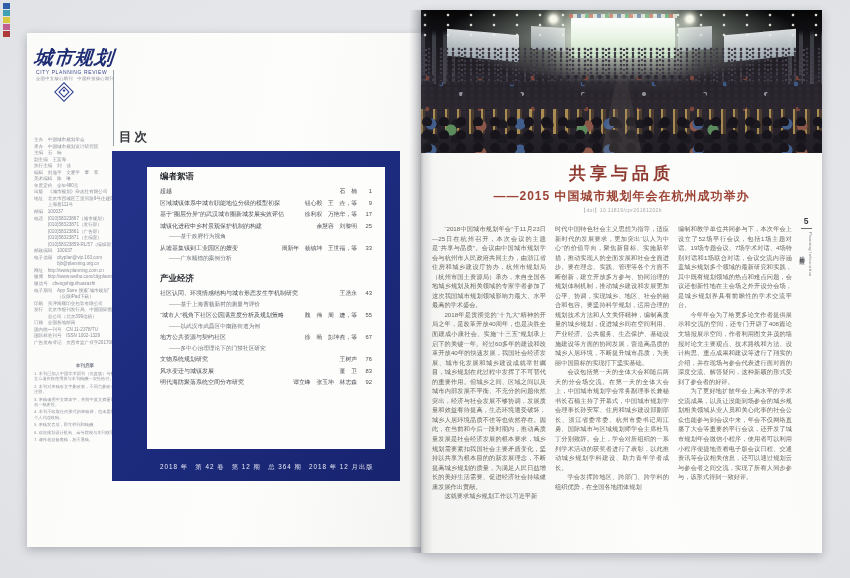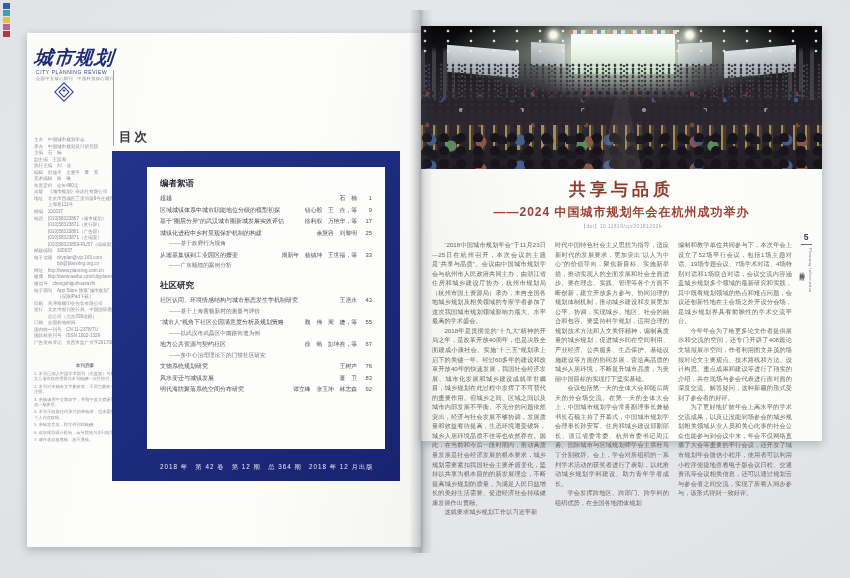--- a/index.html
+++ b/index.html
@@ -4,21 +4,21 @@
 <style>
   html,body{margin:0;padding:0;}
   body{
     width:850px;height:578px;position:relative;overflow:hidden;
     background:#fff;
     font-family:"Liberation Sans", sans-serif;
   }
   .backdrop{position:absolute;inset:0;background:radial-gradient(ellipse at 50% 45%, #ecedef 0%, #e4e6e9 60%, #dfe1e4 100%);}
   .page{position:absolute;background:#fcfcfb;box-shadow:0 3px 9px rgba(40,45,60,.28);}
   .page-left{left:27px;top:33px;width:394px;height:514px;background:linear-gradient(100deg,#fbfbfa 0%,#fdfdfc 60%,#f4f4f2 100%);}
-  .page-right{left:421px;top:26px;width:401px;height:415px;background:linear-gradient(260deg,#fbfbfa 0%,#fdfdfc 55%,#f3f3f1 100%);}
+  .page-right{left:421px;top:10px;width:401px;height:543px;background:linear-gradient(260deg,#fbfbfa 0%,#fdfdfc 55%,#f3f3f1 100%);}
   .gutter{position:absolute;left:409px;top:10px;width:24px;height:543px;z-index:5;pointer-events:none;
     background:linear-gradient(90deg, rgba(60,62,75,0) 0%, rgba(60,62,75,.22) 42%, rgba(60,62,75,.30) 50%, rgba(60,62,75,.14) 62%, rgba(60,62,75,0) 100%);}
 
   
   .colorbar{position:absolute;left:3px;top:3px;display:flex;flex-direction:column;gap:1px;z-index:2;}
   .colorbar i{display:block;width:7px;height:6px;}
 
   
   .logo-cn{position:absolute;left:7px;top:12px;font-family:"DejaVu Serif", serif;font-weight:bold;font-style:italic;
     font-size:19px;letter-spacing:1px;color:#1e2c74;transform:skewX(-5deg);}
@@ -30,21 +30,21 @@
   .masthead{position:absolute;left:7px;top:104px;width:102px;font-size:4.6px;line-height:6.55px;color:#8a8e96;}
   .mh-line{white-space:nowrap;overflow:hidden;}
   .notice{position:absolute;left:7px;top:330px;width:102px;font-size:4.2px;line-height:5.7px;color:#90949c;}
   .nt-title{text-align:center;font-weight:bold;color:#7d828b;font-size:4.6px;margin-bottom:2px;}
   .nt-line{text-align:justify;margin-bottom:1.5px;}
 
   
   .toc-rule{position:absolute;left:86px;top:37px;width:1px;height:76px;background:#9aa0a8;}
   .toc-label{position:absolute;left:92px;top:96px;font-size:12.5px;font-weight:bold;color:#34373c;letter-spacing:3px;}
   .blue-panel{position:absolute;left:85px;top:118px;width:288px;height:330px;background:linear-gradient(135deg,#24328a 0%,#1c2a7c 55%,#18246f 100%);}
-  .toc-box{position:absolute;left:35px;top:16px;width:238px;height:282px;background:#fdfdfb;padding:11px 13px;box-sizing:border-box;overflow:hidden;}
+  .toc-box{position:absolute;left:35px;top:16px;width:238px;height:282px;background:#fdfdfb;padding:4px 13px;box-sizing:border-box;overflow:hidden;}
   .toc-sec-title{font-size:8.5px;font-weight:bold;color:#2c2f35;margin:10px 0 4px;}
   .toc-sec-title:first-child{margin-top:0;}
   .toc-item{display:flex;align-items:baseline;margin:2.5px 0;}
   .toc-title{flex:1;font-size:6px;color:#4c5056;white-space:nowrap;overflow:hidden;}
   .toc-authors{font-size:5.8px;color:#4c5056;white-space:nowrap;margin-left:5px;text-align:right;}
   .toc-page{width:15px;text-align:right;font-size:5.8px;color:#4c5056;}
   .toc-sub{font-size:5.7px;color:#6b7077;margin:0 0 2.5px 9px;}
   .vol-footer{position:absolute;left:48px;bottom:9px;font-size:6.3px;letter-spacing:1px;color:#e9ebf5;white-space:nowrap;}
 
   
@@ -204,21 +204,21 @@
             <span class="toc-authors">余慧容　刘黎明</span>
             <span class="toc-page">25</span>
           </div>
           <div class="toc-sub">——基于政府行为视角</div>
           <div class="toc-item">
             <span class="toc-title">从墟基集镇到工业园区的嬗变</span>
             <span class="toc-authors">周新年　杨镇坤　王世福，等</span>
             <span class="toc-page">33</span>
           </div>
           <div class="toc-sub">——广东顺德的案例分析</div>
-          <div class="toc-sec-title">社区研究</div>
+          <div class="toc-sec-title">产业经济</div>
           <div class="toc-item">
             <span class="toc-title">社区认同、环境情感结构与城市形态发生学机制研究</span>
             <span class="toc-authors">王丞永</span>
             <span class="toc-page">43</span>
           </div>
           <div class="toc-sub">——基于上海曹杨新村的测量与评价</div>
           <div class="toc-item">
             <span class="toc-title">“城市人”视角下社区公园满意度分析及规划策略</span>
             <span class="toc-authors">魏　伟　周　婕，等</span>
             <span class="toc-page">55</span>
@@ -266,21 +266,21 @@
       <div class="ph-stage"></div>
       <div class="ph-lamps"></div>
       <div class="ph-aud-far"></div>
       <div class="ph-aud-mid"></div>
       <div class="ph-chairs"></div>
       <div class="ph-aud-near"></div>
       <div class="ph-aisle"></div>
     </div>
 
     <div class="art-title">共享与品质</div>
-    <div class="art-subtitle">——2024 中国城市规划年会在杭州成功举办</div>
+    <div class="art-subtitle">——2015 中国城市规划年会在杭州成功举办</div>
     <div class="art-doi">【doi】10.11819/cpr20181202b</div>
 
     <div class="columns">
         <div class="col">
           <p class="para">“2018中国城市规划年会”于11月23日—25日在杭州召开，本次会议的主题是“共享与品质”。会议由中国城市规划学会与杭州市人民政府共同主办，由浙江省住房和城乡建设厅协办，杭州市规划局（杭州市国土资源局）承办，来自全国各地城乡规划及相关领域的专家学者参加了这次我国城市规划领域影响力最大、水平最高的学术盛会。</p>
           <p class="para">2018年是贯彻党的“十九大”精神的开局之年，是改革开放40周年，也是决胜全面建成小康社会、实施“十三五”规划承上启下的关键一年。经过60多年的建设和改革开放40年的快速发展，我国社会经济发展、城市化发展和城乡建设成就举世瞩目，城乡规划在此过程中发挥了不可替代的重要作用。但城乡之间、区域之间以及城市内部发展不平衡、不充分的问题依然突出，经济与社会发展不够协调，发展质量和效益有待提高，生态环境遭受破坏，城乡人居环境品质不佳等也依然存在。因此，在当前和今后一段时期内，推动高质量发展是社会经济发展的根本要求，城乡规划需要紧扣我国社会主要矛盾变化，坚持以共享为根本目的的新发展理念，不断提高城乡规划的质量，为满足人民日益增长的美好生活需要、促进经济社会持续健康发展作出贡献。</p>
           <p class="para">这就要求城乡规划工作以习近平新</p>
         </div>
         <div class="col">
           <p class="para cont">时代中国特色社会主义思想为指导，适应新时代的发展要求，更加突出“以人为中心”的价值导向，聚焦新目标、实施新举措，推动实现人的全面发展和社会全面进步。要在理念、实践、管理等各个方面不断创新，建立开放多方参与、协同治理的规划体制机制，推动城乡建设和发展更加公平、协调，实现城乡、地区、社会的融合和包容。要坚持科学规划，运用合理的规划技术方法和人文关怀精神，编制高质量的城乡规划，促进城乡间在空间利用、产业经济、公共服务、生态保护、基础设施建设等方面的协同发展，营造高品质的城乡人居环境，不断提升城市品质，为美丽中国目标的实现打下坚实基础。</p>

